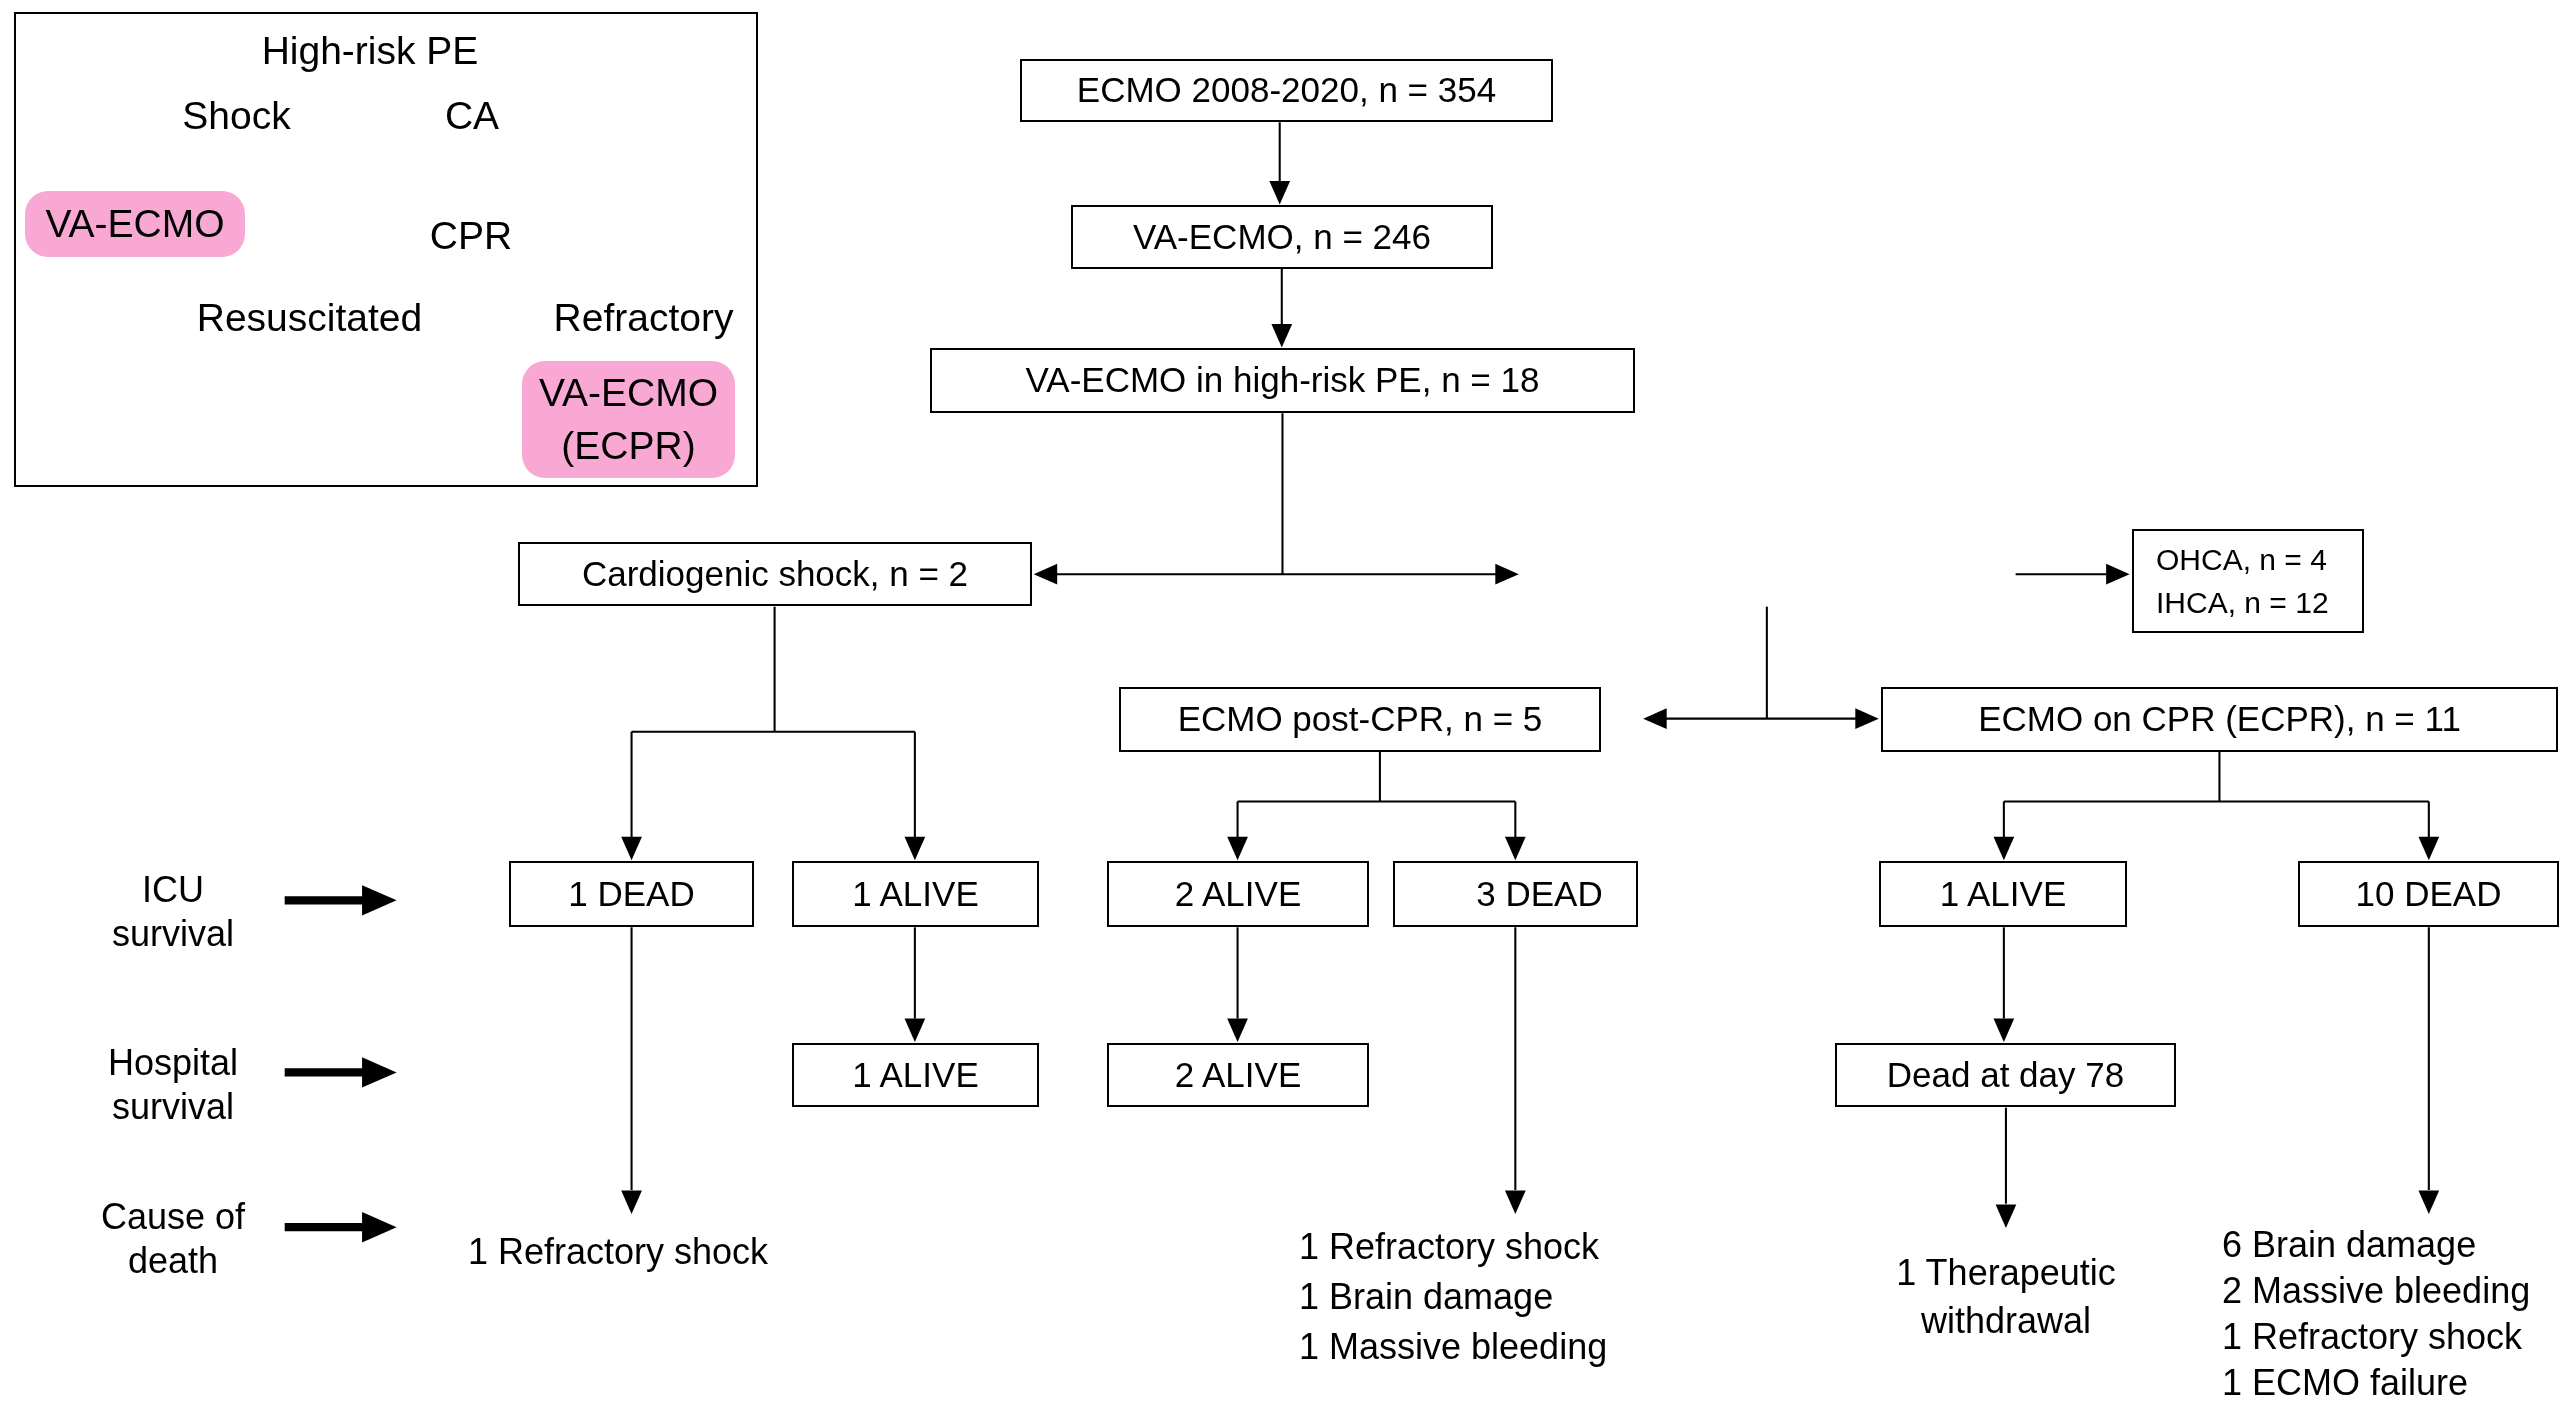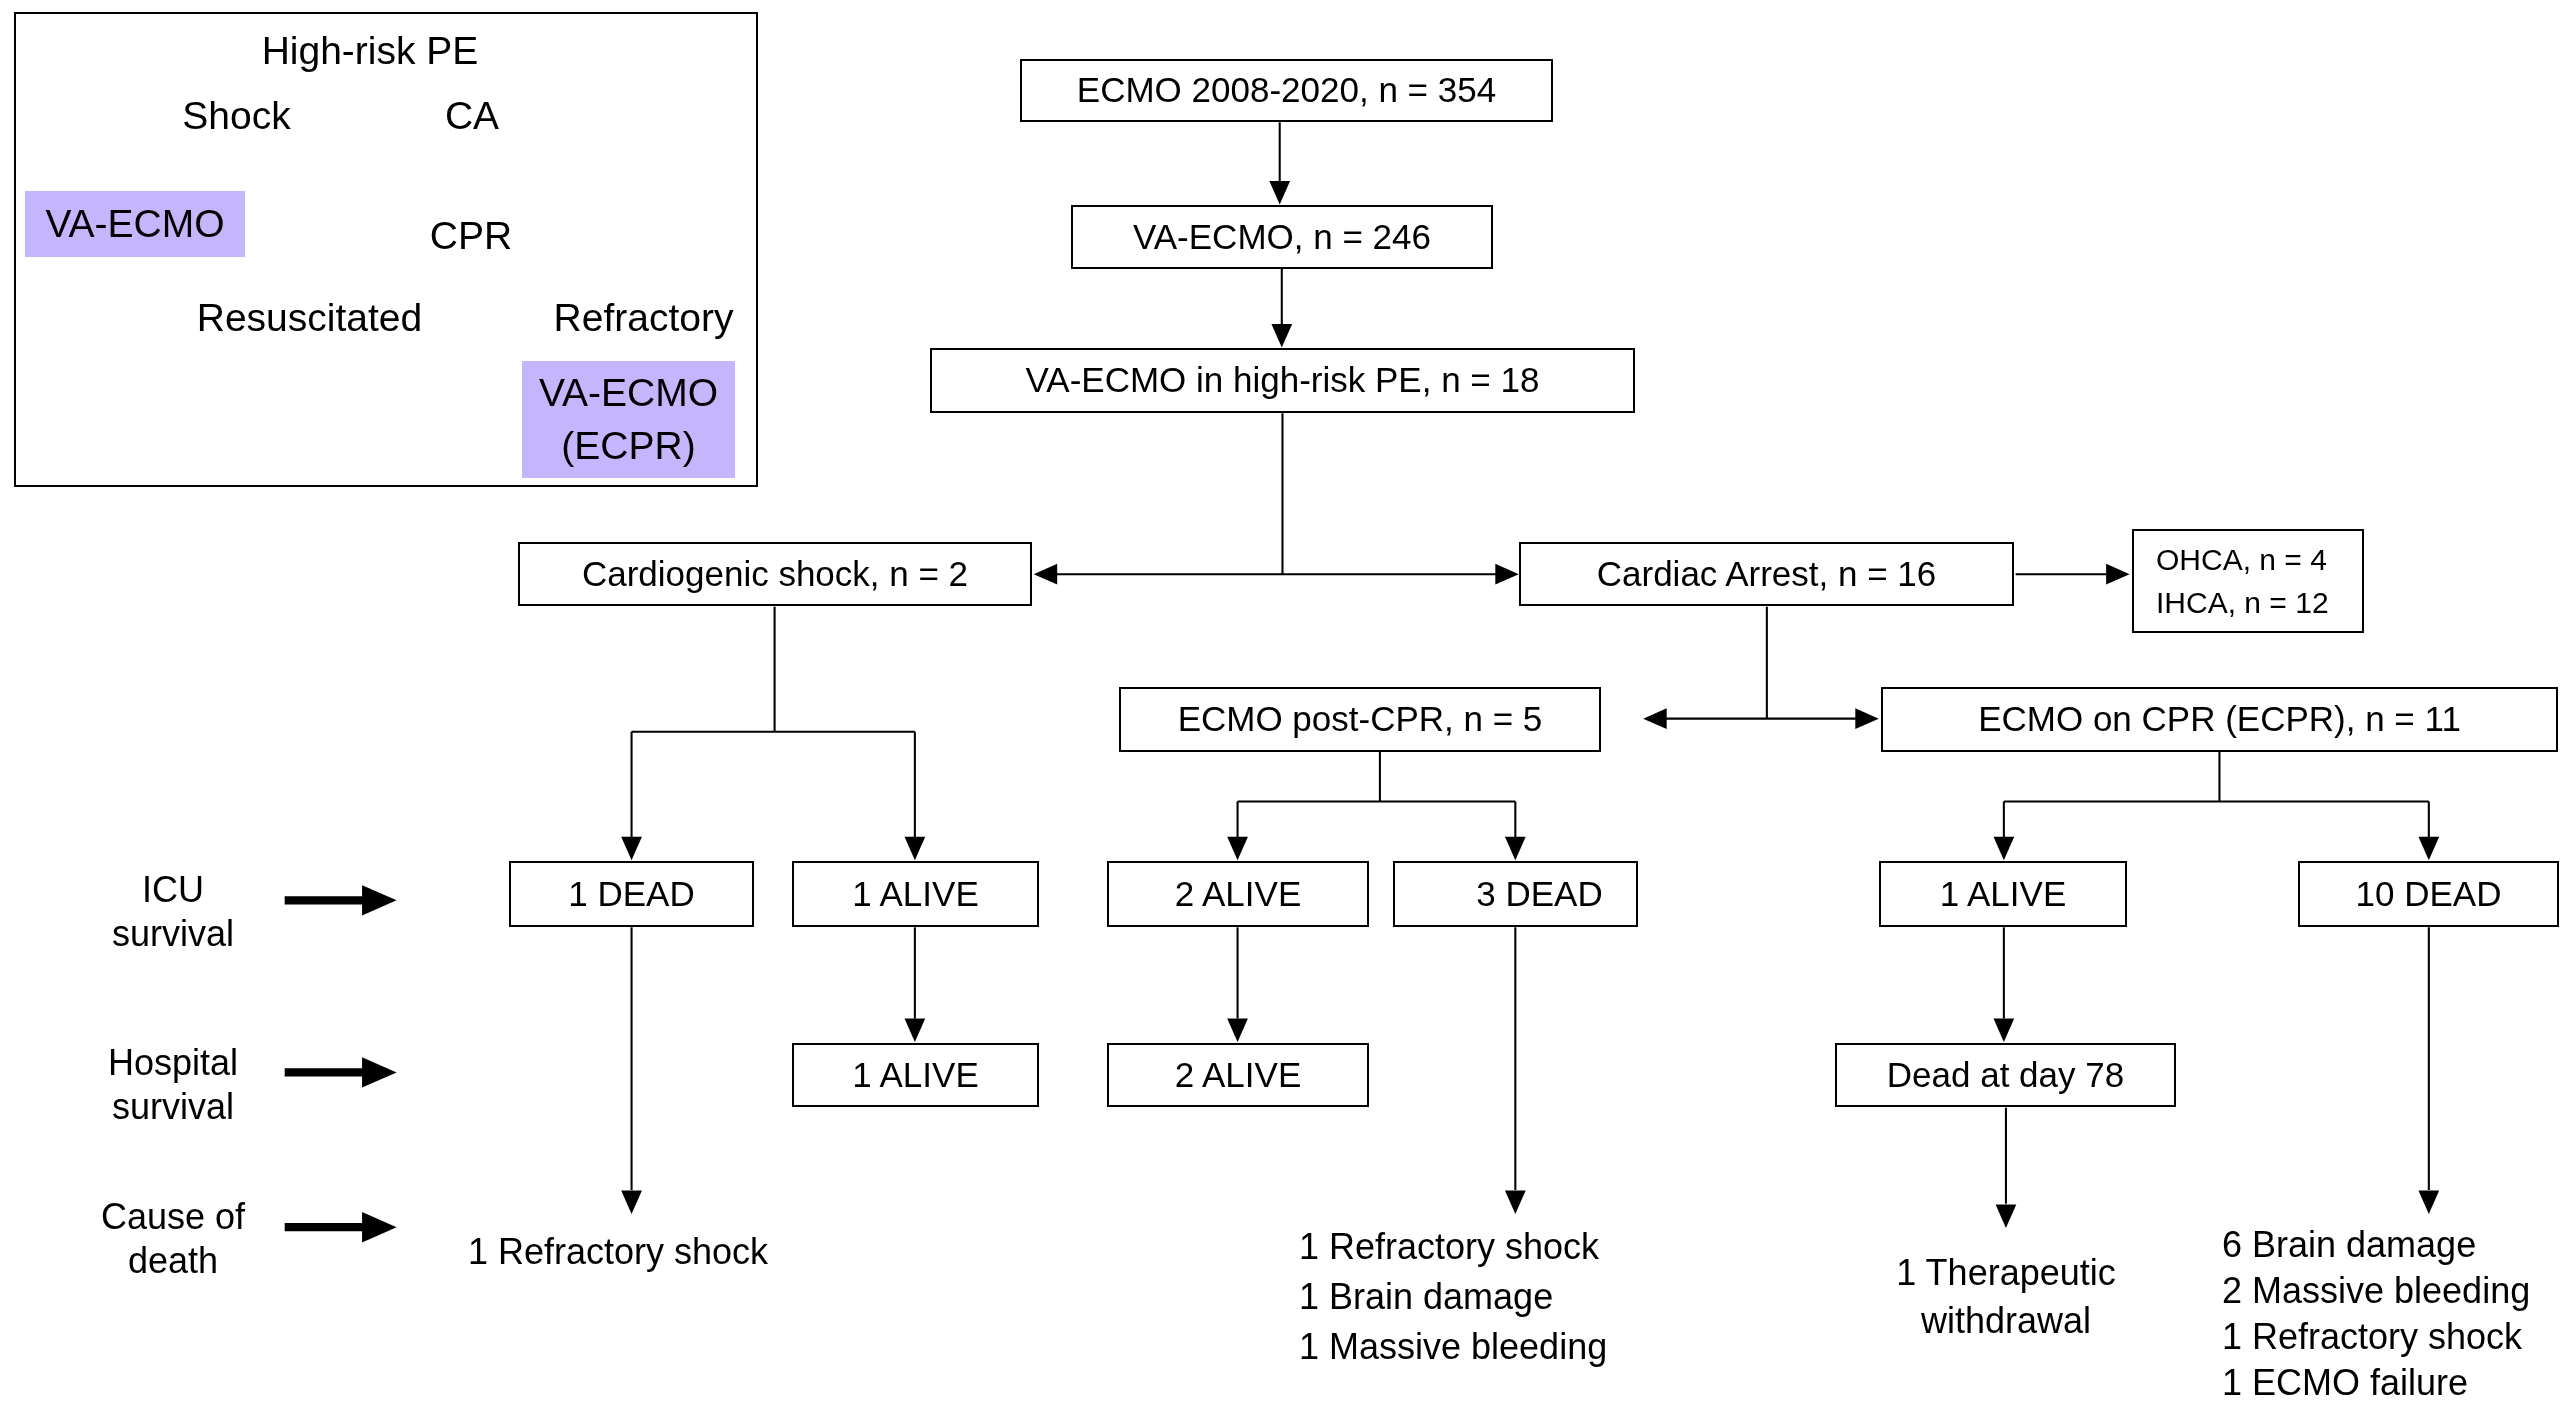--- a/index.html
+++ b/index.html
@@ -28,23 +28,23 @@
     box-sizing:border-box;
     border:2.8px solid #000;
     background:#fff;
   }
   .itxt{
     position:absolute;
     font-size:39px;line-height:1.15;text-align:center;white-space:nowrap;
   }
   .gray{
     position:absolute;
-    background:#c4b5fd;
+    background:#f9a8d4;
     display:flex;align-items:center;justify-content:center;
-    font-size:39px;line-height:1.35;text-align:center;white-space:pre-line;
+    font-size:39px;line-height:1.35;text-align:center;white-space:pre-line;border-radius:23px;
   }
   .rowlabel{
     position:absolute;
     font-size:36px;line-height:1.22;text-align:center;
     white-space:pre-line;
   }
   .cause{
     position:absolute;
     font-size:36px;text-align:left;white-space:nowrap;
   }
@@ -174,21 +174,20 @@
   <div class="itxt" style="left:550px;top:296px;width:187px;">Refractory</div>
   <div class="gray" style="left:522px;top:361px;width:213px;height:117px;">
     <span>VA-ECMO
 (ECPR)</span>
   </div>
 
   <div class="box" style="left:1014px;top:59px;width:533px;height:63px;margin-left:6px;">ECMO 2008-2020, n = 354</div>
   <div class="box" style="left:1071px;top:205px;width:422px;height:64px;">VA-ECMO, n = 246</div>
   <div class="box" style="left:930px;top:348px;width:705px;height:65px;">VA-ECMO in high-risk PE, n = 18</div>
   <div class="box" style="left:518px;top:542px;width:514px;height:64px;">Cardiogenic shock, n = 2</div>
-  <div class="box" style="left:1519px;top:542px;width:495px;height:64px;">Cardiac Arrest, n = 16</div>
   <div class="box small multiline" style="left:2132px;top:529px;width:232px;height:104px;padding-left:22px;">OHCA, n = 4
 IHCA, n = 12</div>
   <div class="box" style="left:1119px;top:687px;width:482px;height:65px;">ECMO post-CPR, n = 5</div>
   <div class="box" style="left:1881px;top:687px;width:677px;height:65px;">ECMO on CPR (ECPR), n = 11</div>
 
   <div class="box" style="left:509px;top:861px;width:245px;height:66px;">1 DEAD</div>
   <div class="box" style="left:792px;top:861px;width:247px;height:66px;">1 ALIVE</div>
   <div class="box" style="left:1107px;top:861px;width:262px;height:66px;">2 ALIVE</div>
   <div class="box" style="left:1393px;top:861px;width:245px;height:66px;padding-left:48px;">3 DEAD</div>
   <div class="box" style="left:1879px;top:861px;width:248px;height:66px;">1 ALIVE</div>

